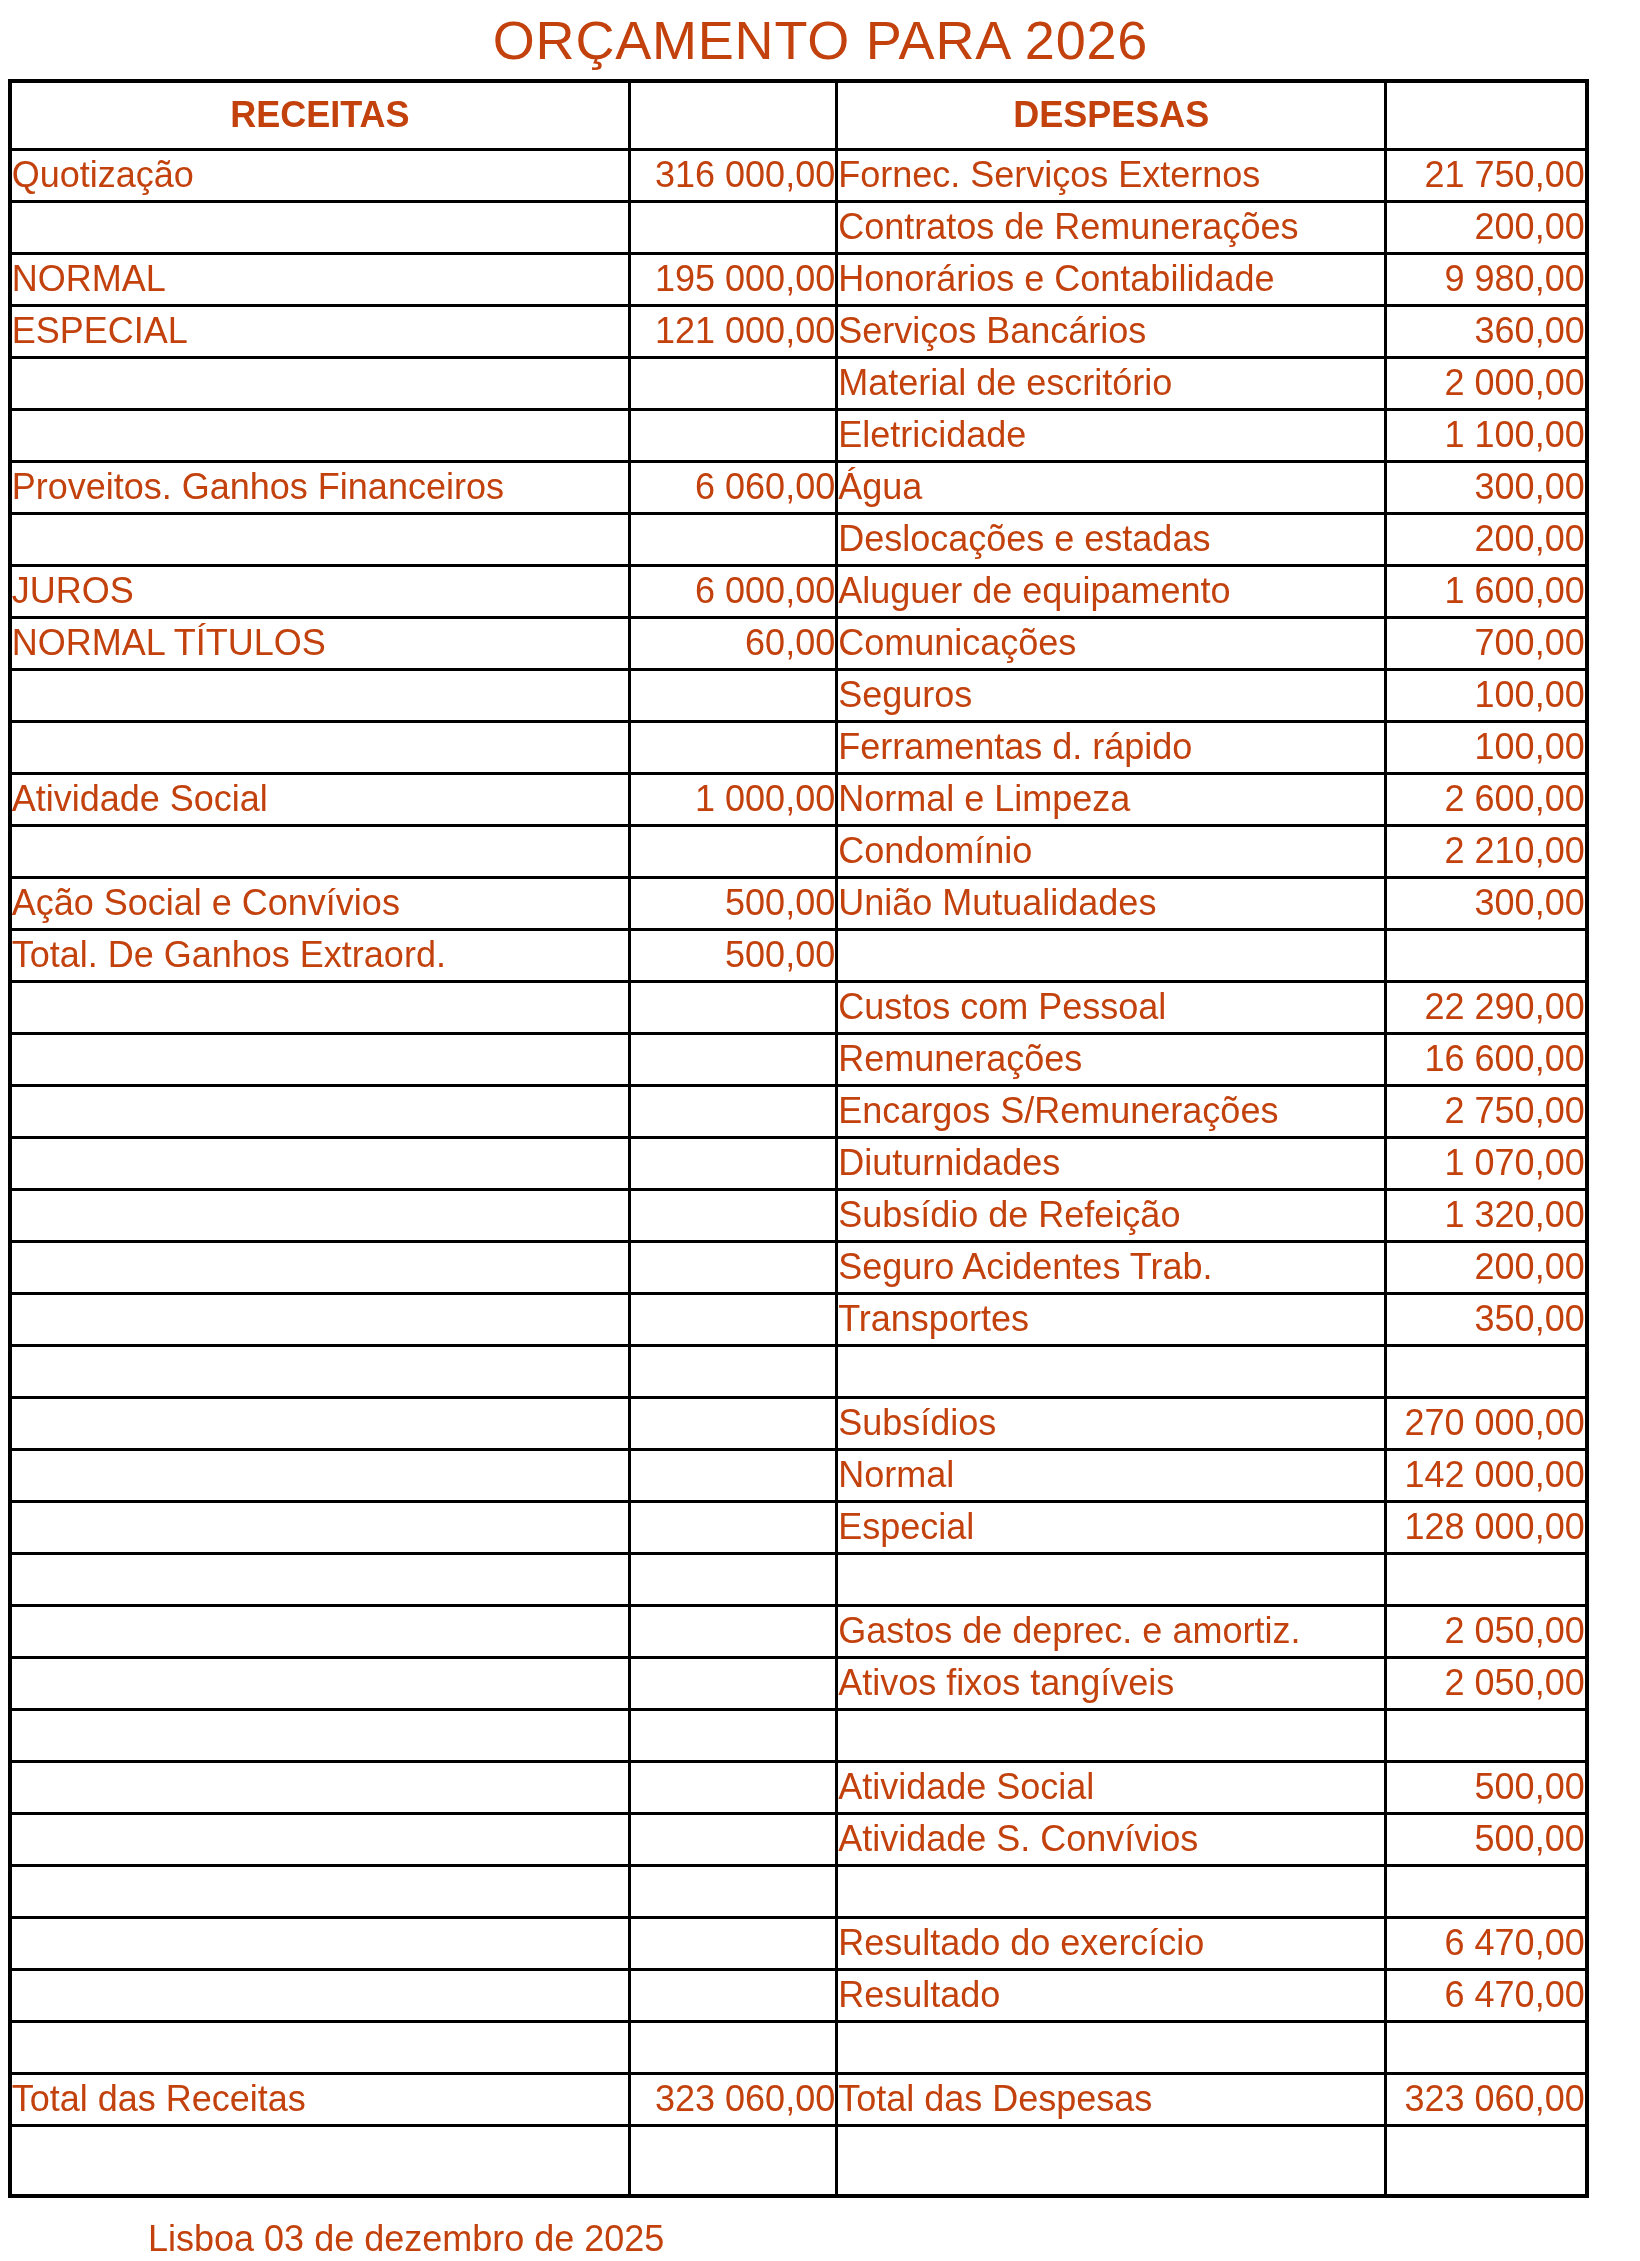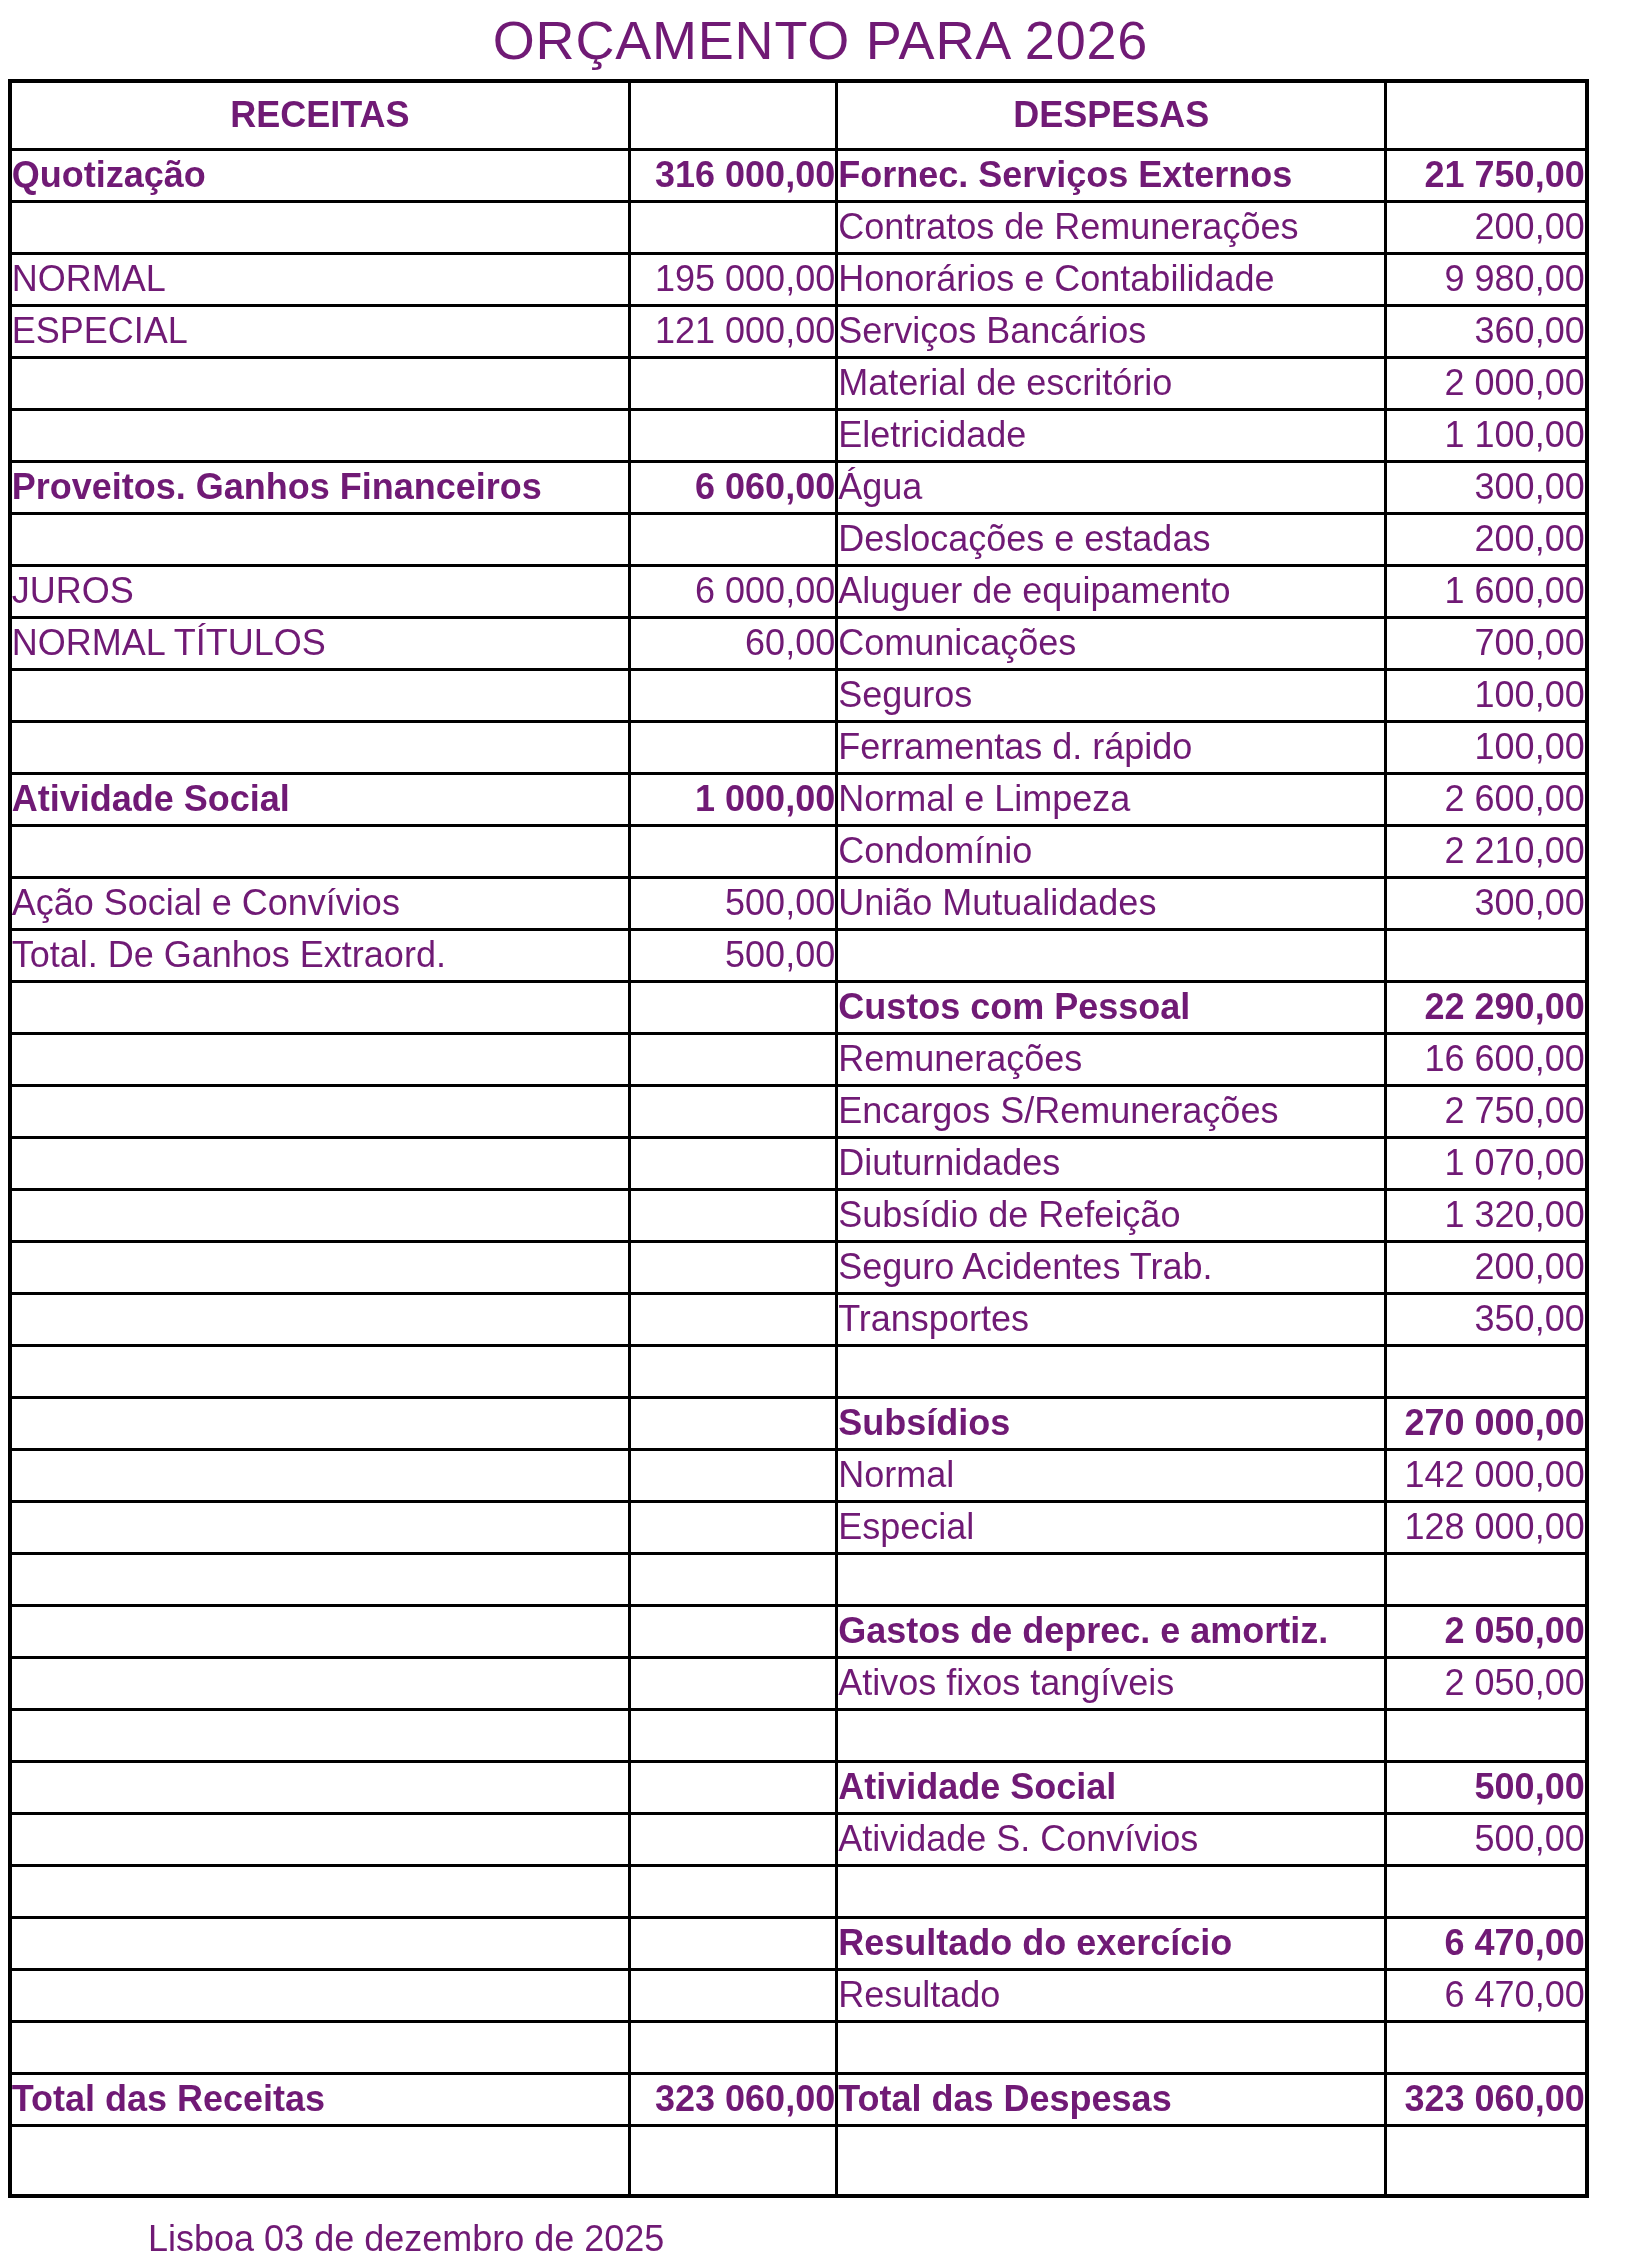--- a/index.html
+++ b/index.html
@@ -2,21 +2,21 @@
 <html style="font-size:12.3px"><head>
 <meta charset="utf-8">
 <style>
   html, body { margin: 0; padding: 0; background: #ffffff; }
   .page {
     position: relative;
     width: 1641px;
     height: 2261px;
     background: #ffffff;
     font-family: "Liberation Sans", sans-serif;
-    color: #701a75;
+    color: #c2410c;
     overflow: hidden;
   }
   .doc-title {
     position: absolute;
     top: 9.3px;
     left: 0;
     width: 100%;
     text-align: center;
     font-size: 54px;
     font-weight: 400;
@@ -43,21 +43,21 @@
   }
   table.budget thead tr { height: 68px; }
   table.budget tbody tr { height: 52px; }
   table.budget tbody tr.tall { height: 71px; }
   th.colhead {
     font-weight: 700;
     font-size: 37px;
   }
   td.label { text-align: left;  padding-left: 32px;  padding-right: 6.2px; }
   td.value { text-align: right; padding-right: 12.3px; padding-left: 6.2px; }
-  td.b { font-weight: 700; }
+  td.b { font-weight: 400; }
   .doc-footer {
     position: absolute;
     left: 108px;
     top: 2218px;
     font-size: 36px;
     font-weight: 400;
     white-space: nowrap;
     margin-left: 40px;
   }
 </style>

